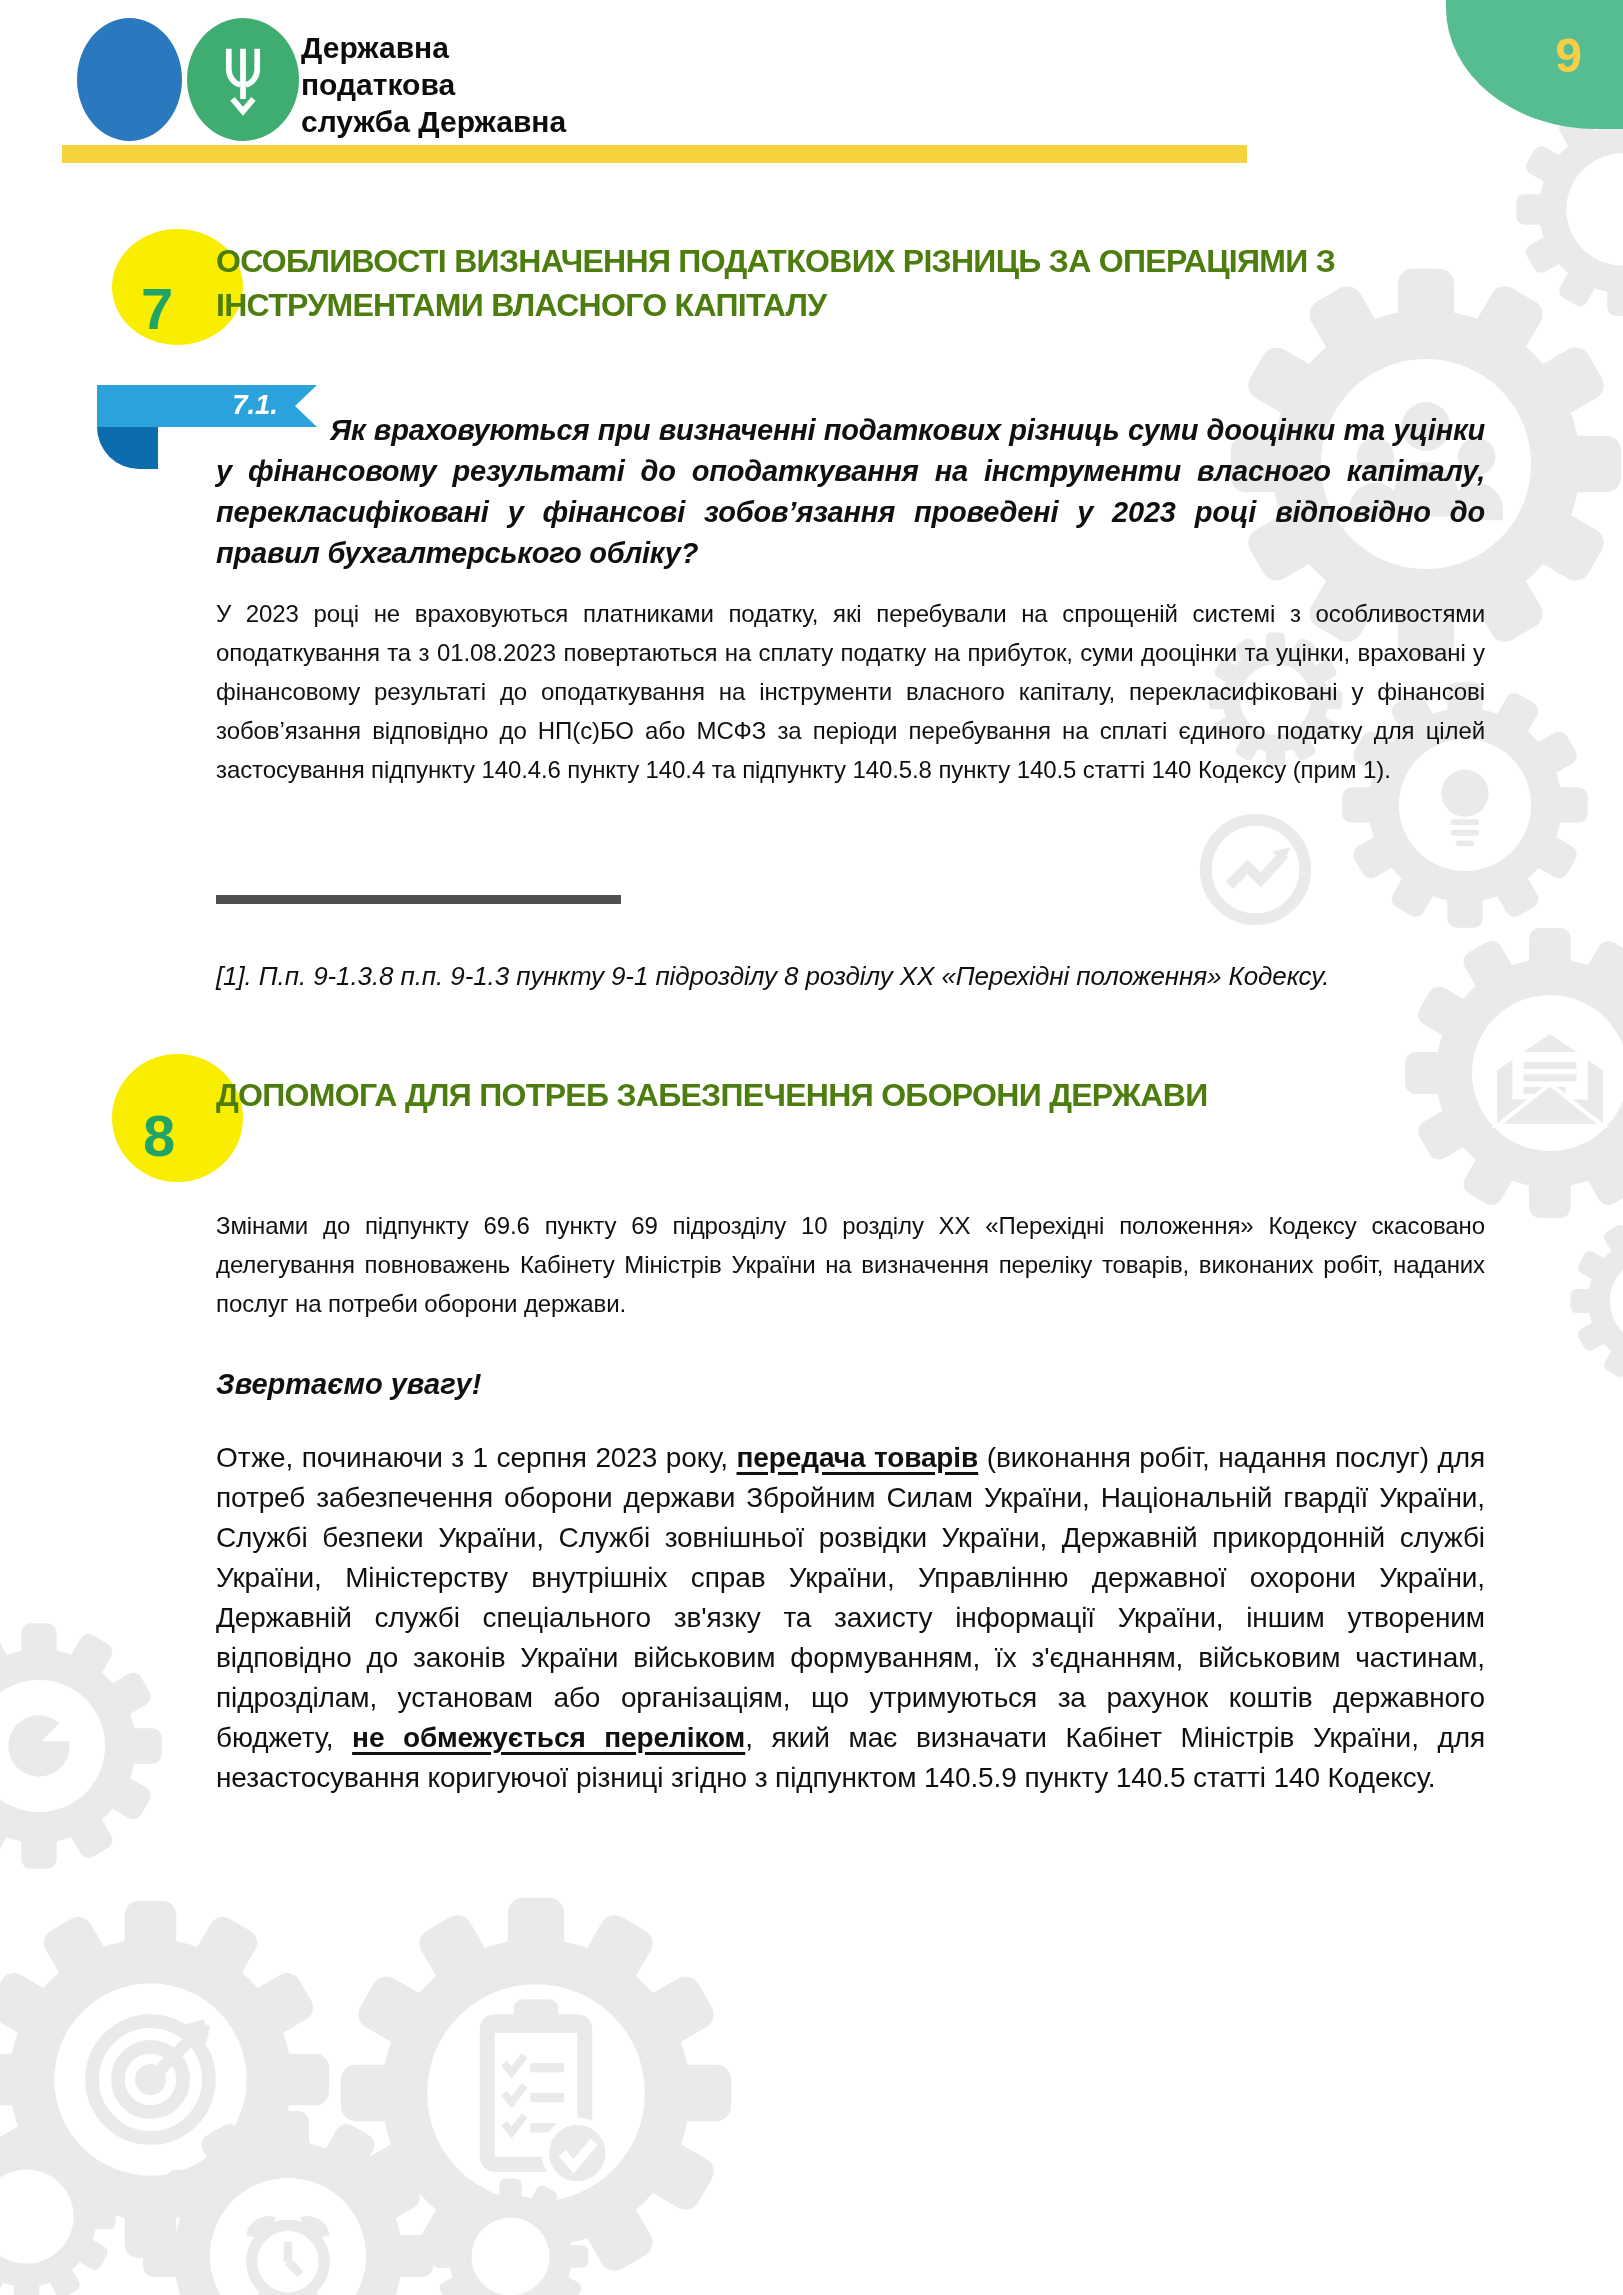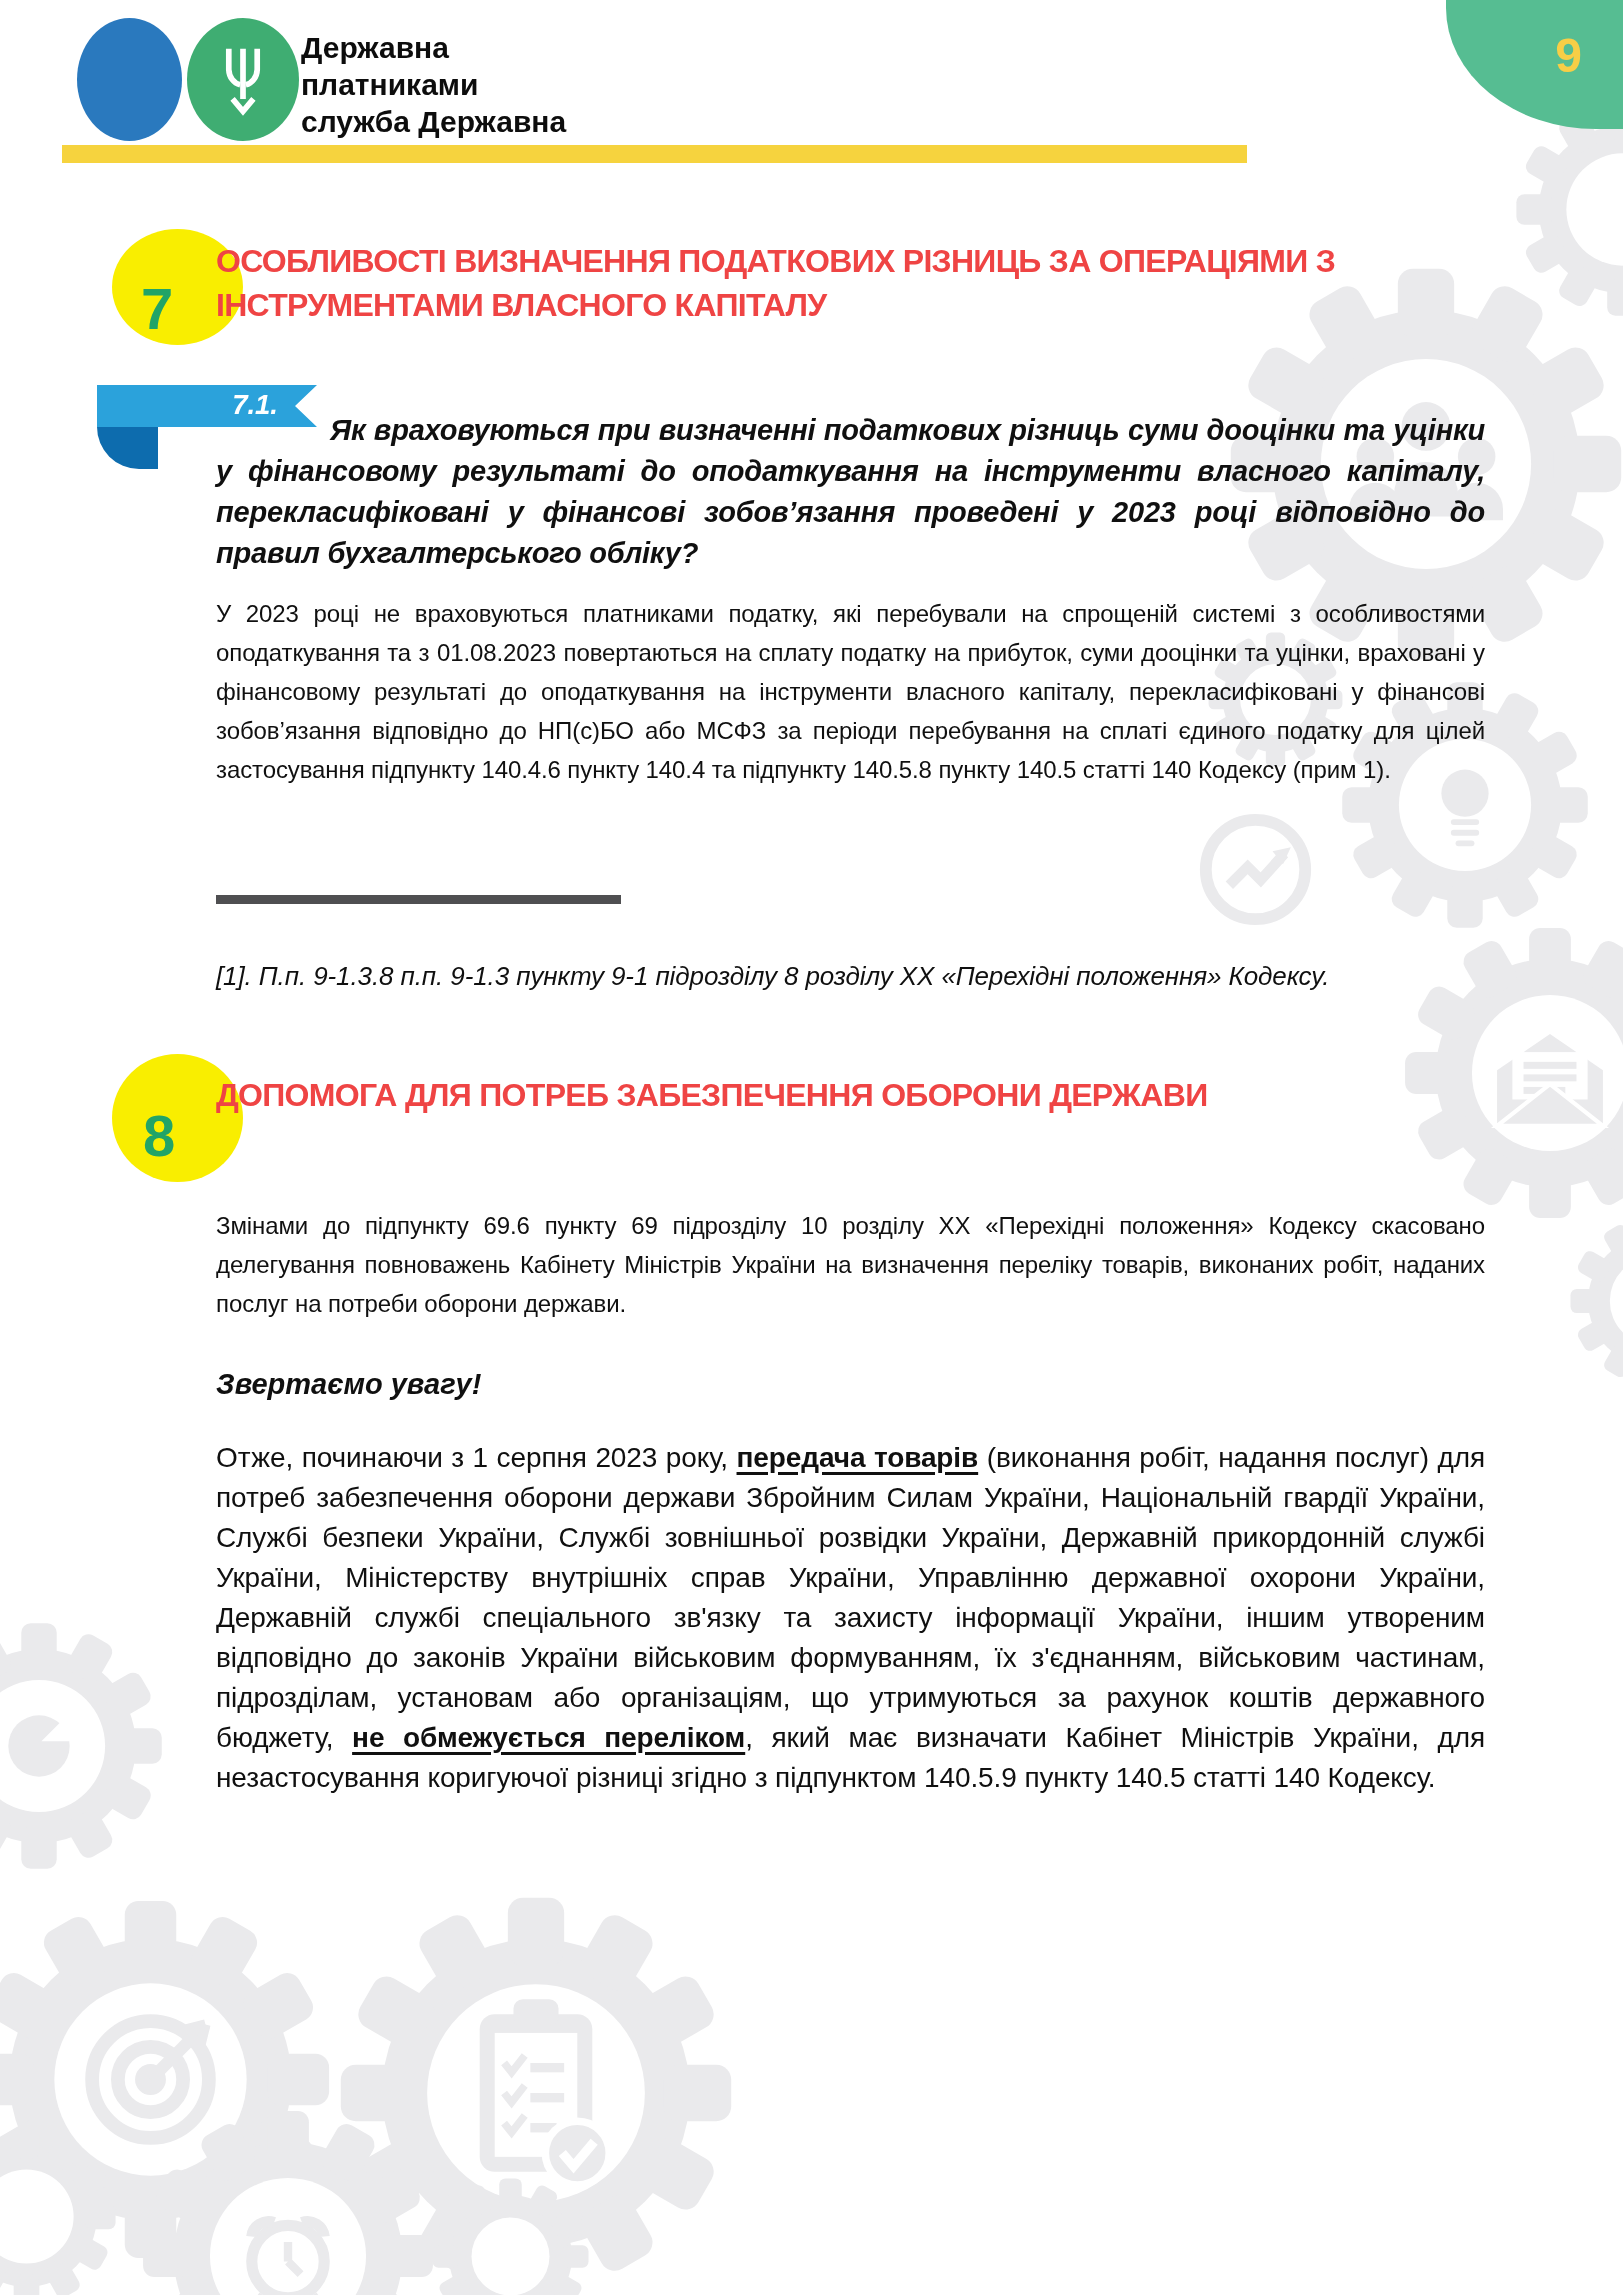--- a/index.html
+++ b/index.html
@@ -21,21 +21,21 @@
   .page-tab { position:absolute; right:0; top:0; width:177px; height:129px; background:#56BD92; border-bottom-left-radius:150px 121px; z-index:3; }
   .page-num { position:absolute; right:41px; top:27.5px; font-size:48px; font-weight:bold; color:#F7CE46; }
 
   
   .sec-circle { position:absolute; background:#F9EE00; border-radius:50%; }
   #c7 { left:112px; top:229px;  width:131px; height:116px; }
   #c8 { left:112px; top:1054px; width:131px; height:128px; }
   .sec-num { position:absolute; font-size:58px; font-weight:bold; color:#22A467; line-height:1; }
   #n7 { left:141px; top:280px; }
   #n8 { left:143px; top:1107px; }
-  .sec-heading { position:absolute; left:216px; color:#ef4444; font-weight:bold; font-size:32px; line-height:44px; letter-spacing:-0.7px; white-space:nowrap; }
+  .sec-heading { position:absolute; left:216px; color:#4d7c0f; font-weight:bold; font-size:32px; line-height:44px; letter-spacing:-0.7px; white-space:nowrap; }
   #h7 { top:239px; }
   #h8 { top:1073px; }
   .sec-heading span { display:block; }
 
   
   .ribbon-fold { position:absolute; left:97px; top:419px; width:61px; height:50px; background:#0D6CAE; border-radius:0 0 0 42px; z-index:2; }
   .ribbon { position:absolute; left:97px; top:385px; width:196px; height:42px; background:#2BA2DB; z-index:3;
             clip-path:polygon(0 0,100% 0,calc(100% - 22px) 50%,100% 100%,0 100%);padding-left:24px; }
   .ribbon-label { position:absolute; right:39px; top:3.9px; color:#ffffff; font-size:27.5px; font-weight:bold; font-style:italic; }
 
@@ -235,21 +235,21 @@
         <g fill="none" stroke="#ffffff" stroke-width="6">
           <path d="M -15 -33 v 22 a 15 17 0 0 0 12 16"></path>
           <path d="M 15 -33 v 22 a 15 17 0 0 1 -12 16"></path>
           <path d="M 0 -33 v 53"></path>
           <path d="M -11 20 l 11 13 l 11 -13"></path>
         </g>
       </svg>
     </div>
     <div class="org-name">
       <span>Державна</span>
-      <span>платниками</span>
+      <span>податкова</span>
       <span>служба Державна</span>
     </div>
     <div class="yellow-bar"></div>
     <div class="page-tab">
       <div class="page-num">9</div>
     </div>
 
     <div class="sec-circle" id="c7"></div>
     <div class="sec-num" id="n7">7</div>
     <div class="sec-heading" id="h7">

